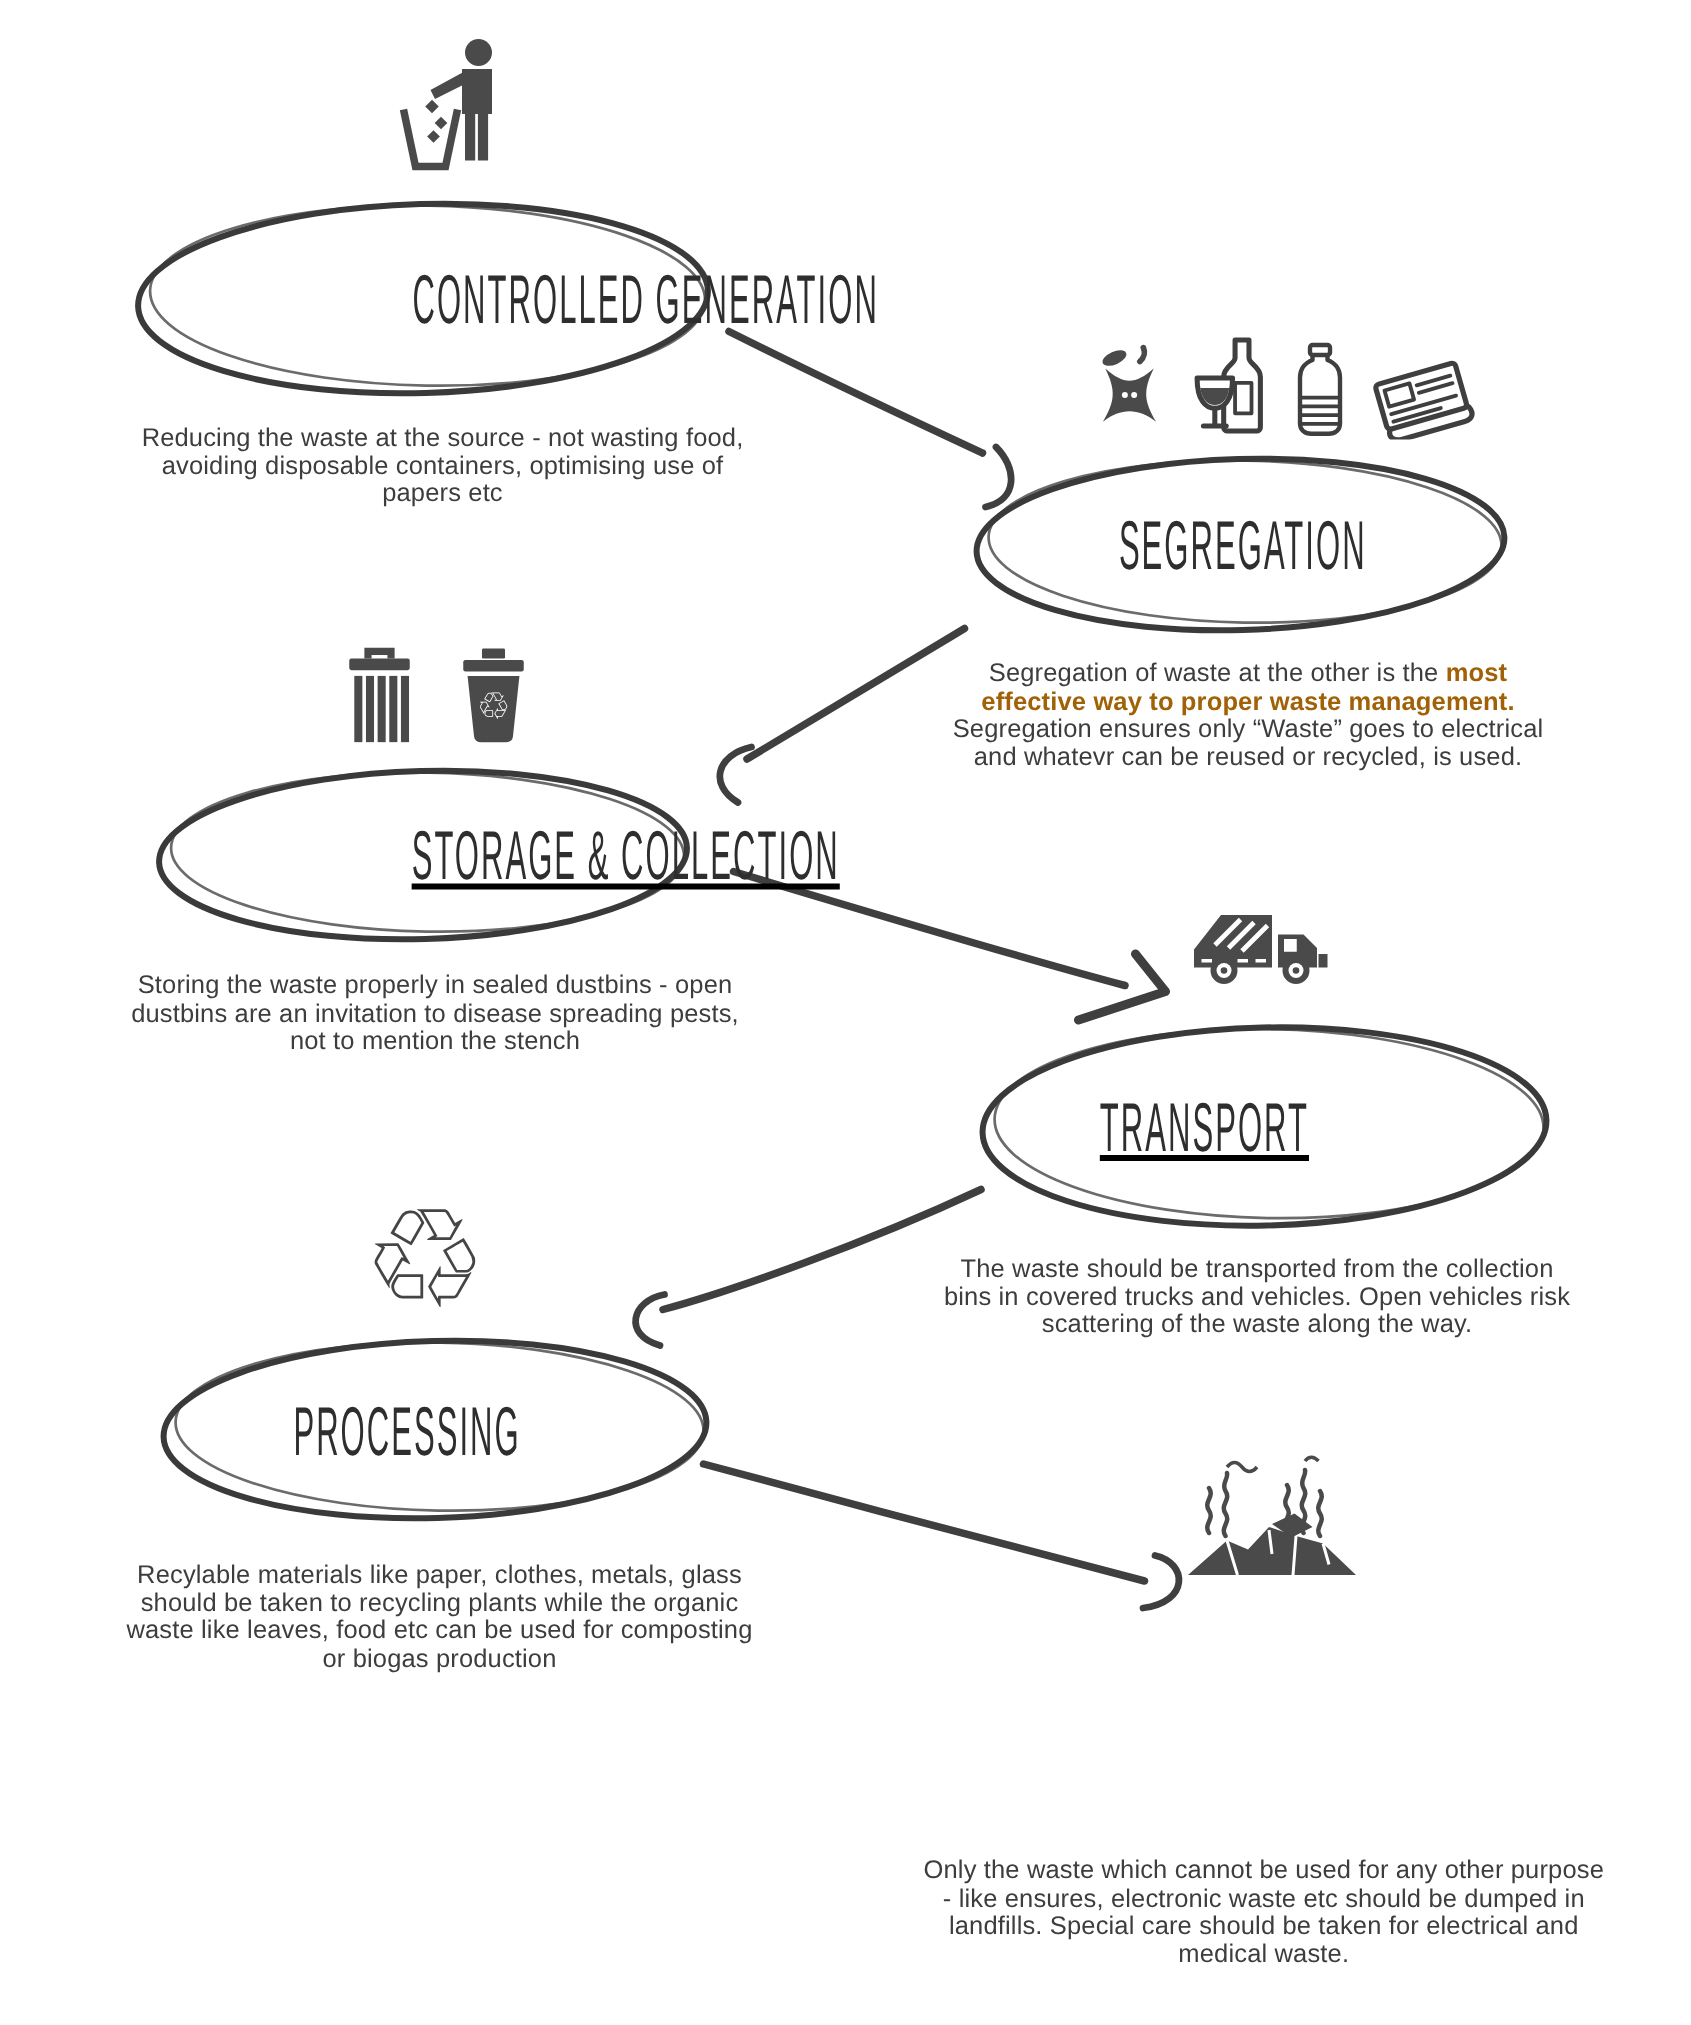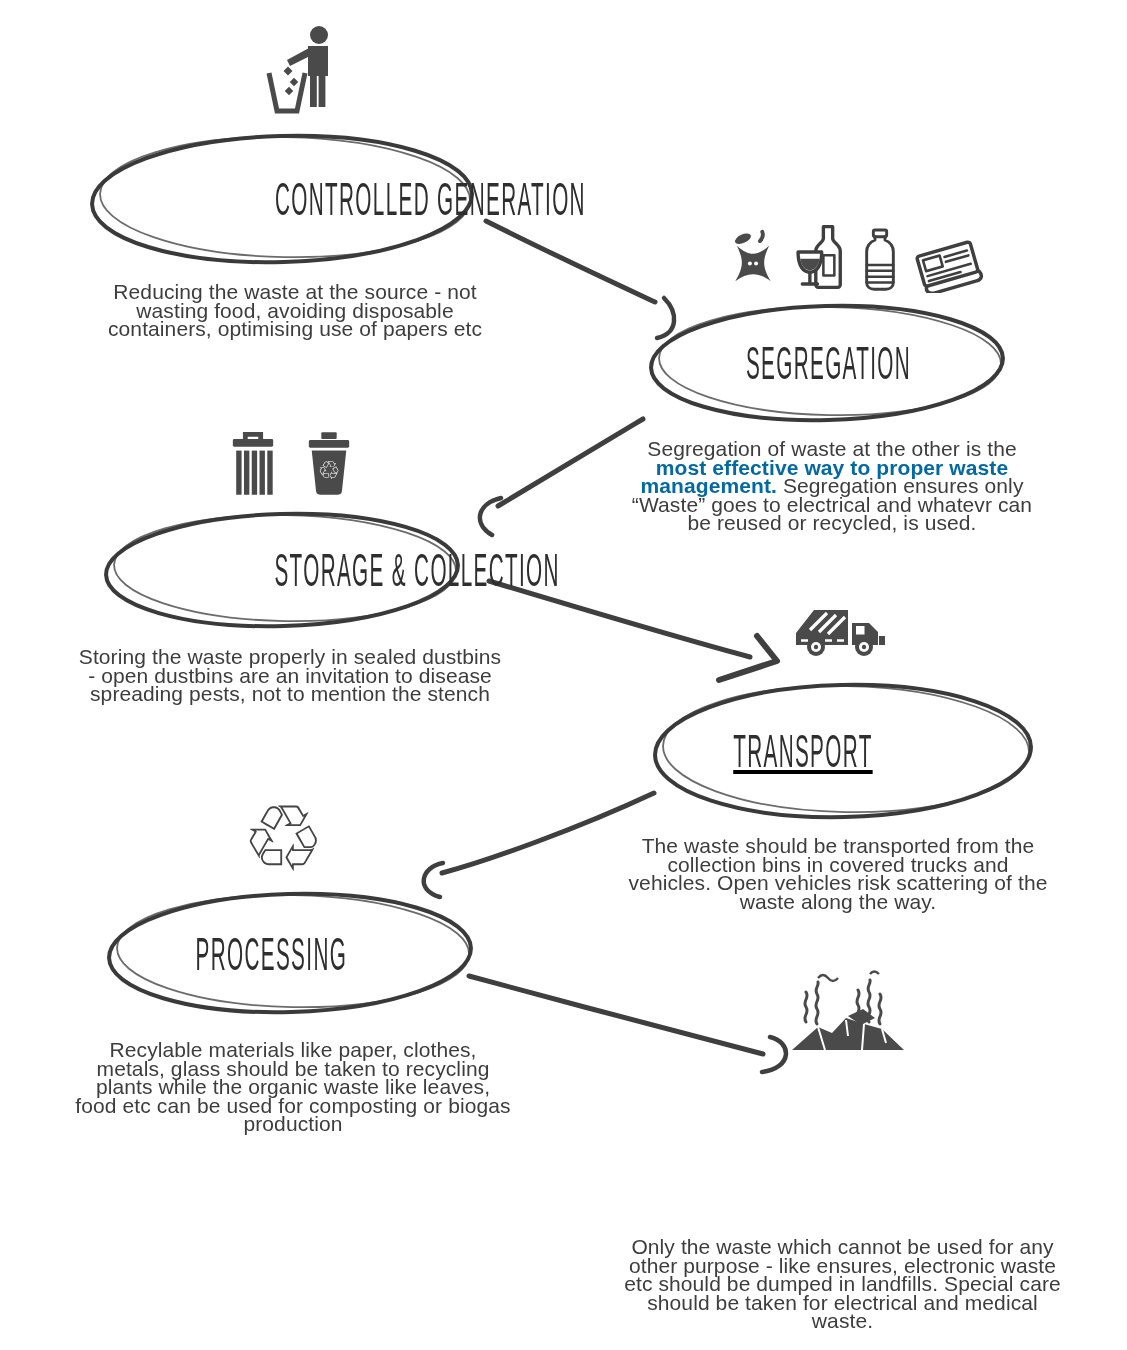--- a/index.html
+++ b/index.html
@@ -10,24 +10,24 @@
   .abs{position:absolute;}
   .ellipse-wrap{display:flex;align-items:center;justify-content:flex-start;}
   .ellipse-wrap svg{position:absolute;inset:0;}
   .step-title{
     position:relative;white-space:nowrap;color:#2e2e2e;
     font-size:46px;font-weight:400;letter-spacing:3px;
     transform:scaleX(0.45);transform-origin:center;
     font-family:"Liberation Sans", sans-serif;
   }
   .desc{
-    color:#3d3d3d;font-size:21px;line-height:18.6px;text-align:center;
+    color:#3d3d3d;font-size:17px;line-height:18.6px;text-align:center;
     letter-spacing:0.1px;
   }
-  .desc b{color:#0369a1;}
+  .desc b{color:#a16207;}
   .icon-row{display:flex;align-items:flex-end;}
   .sketch{stroke:#3f3f3f;fill:none;stroke-linecap:round;stroke-linejoin:round;}
   .recycle-glyph{
     font-family:"DejaVu Sans", sans-serif;color:#454545;font-size:92px;line-height:1;
   }
 </style>
 </head>
 <body>
 
 <div id="canvas">
@@ -149,21 +149,21 @@
     <span>
       <svg width="48" height="68" viewBox="0 0 50 70" fill="#4a4a4a">
         <rect x="17" y="1" width="16" height="7" rx="1"></rect>
         <rect x="4" y="9" width="42" height="8" rx="1.5"></rect>
         <path d="M7 20 L11.5 62 q0.5 4 5 4 h17 q4.5 0 5 -4 L43 20 Z"></path>
         <text x="25" y="50" font-size="26" fill="#ffffff" text-anchor="middle" font-family="DejaVu Sans">♲</text>
       </svg>
     </span>
   </div>
 
-  <div class="abs ellipse-wrap" style="left:100px;top:507px;width:365px;height:126px;">
+  <div class="abs ellipse-wrap" style="left:100px;top:507px;width:365px;height:126px;text-decoration:underline;">
     <svg width="365" height="126" viewBox="0 0 365 126">
       <ellipse cx="182" cy="63" rx="176" ry="56" fill="none" stroke="#3a3a3a" stroke-width="4" transform="rotate(-1.6 182 63)"></ellipse>
       <ellipse cx="185" cy="61" rx="171" ry="53" fill="none" stroke="#3a3a3a" stroke-width="1.8" opacity="0.75" transform="rotate(1 182 63)"></ellipse>
     </svg>
     <div class="step-title">STORAGE &amp; COLLECTION</div>
   </div>
 
   <div class="abs desc" style="left:75px;top:648px;width:430px;">
     <span>Storing the waste properly in sealed dustbins - open dustbins are an invitation to disease spreading pests, not to mention the stench</span>
   </div>

